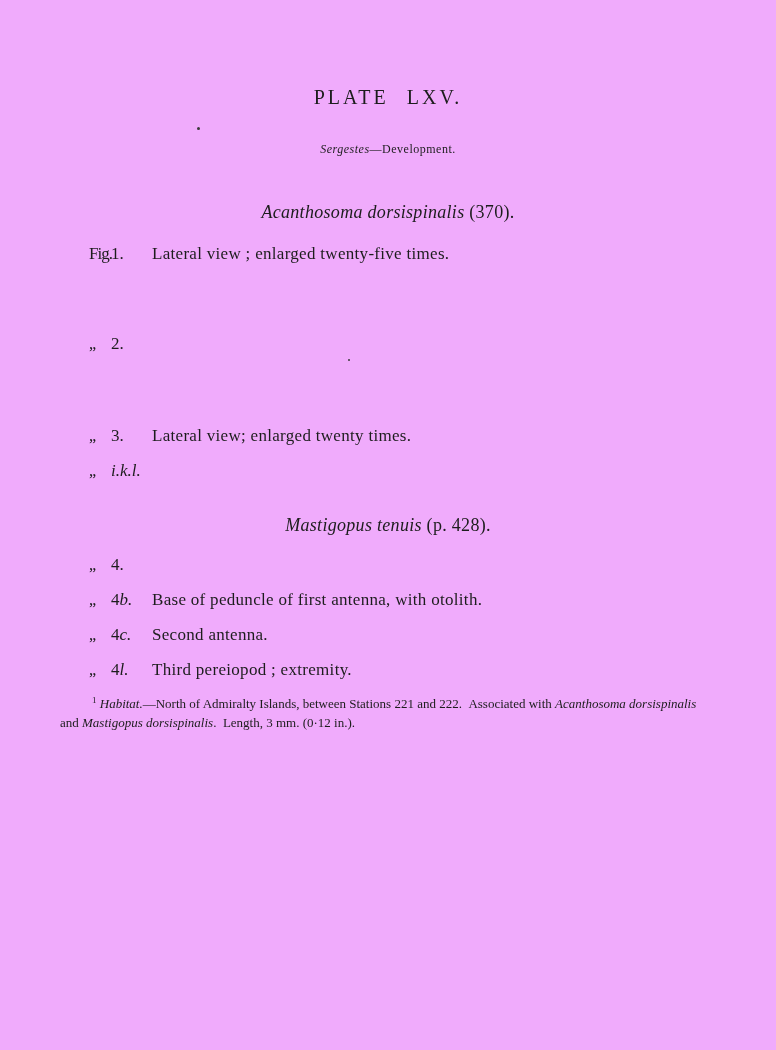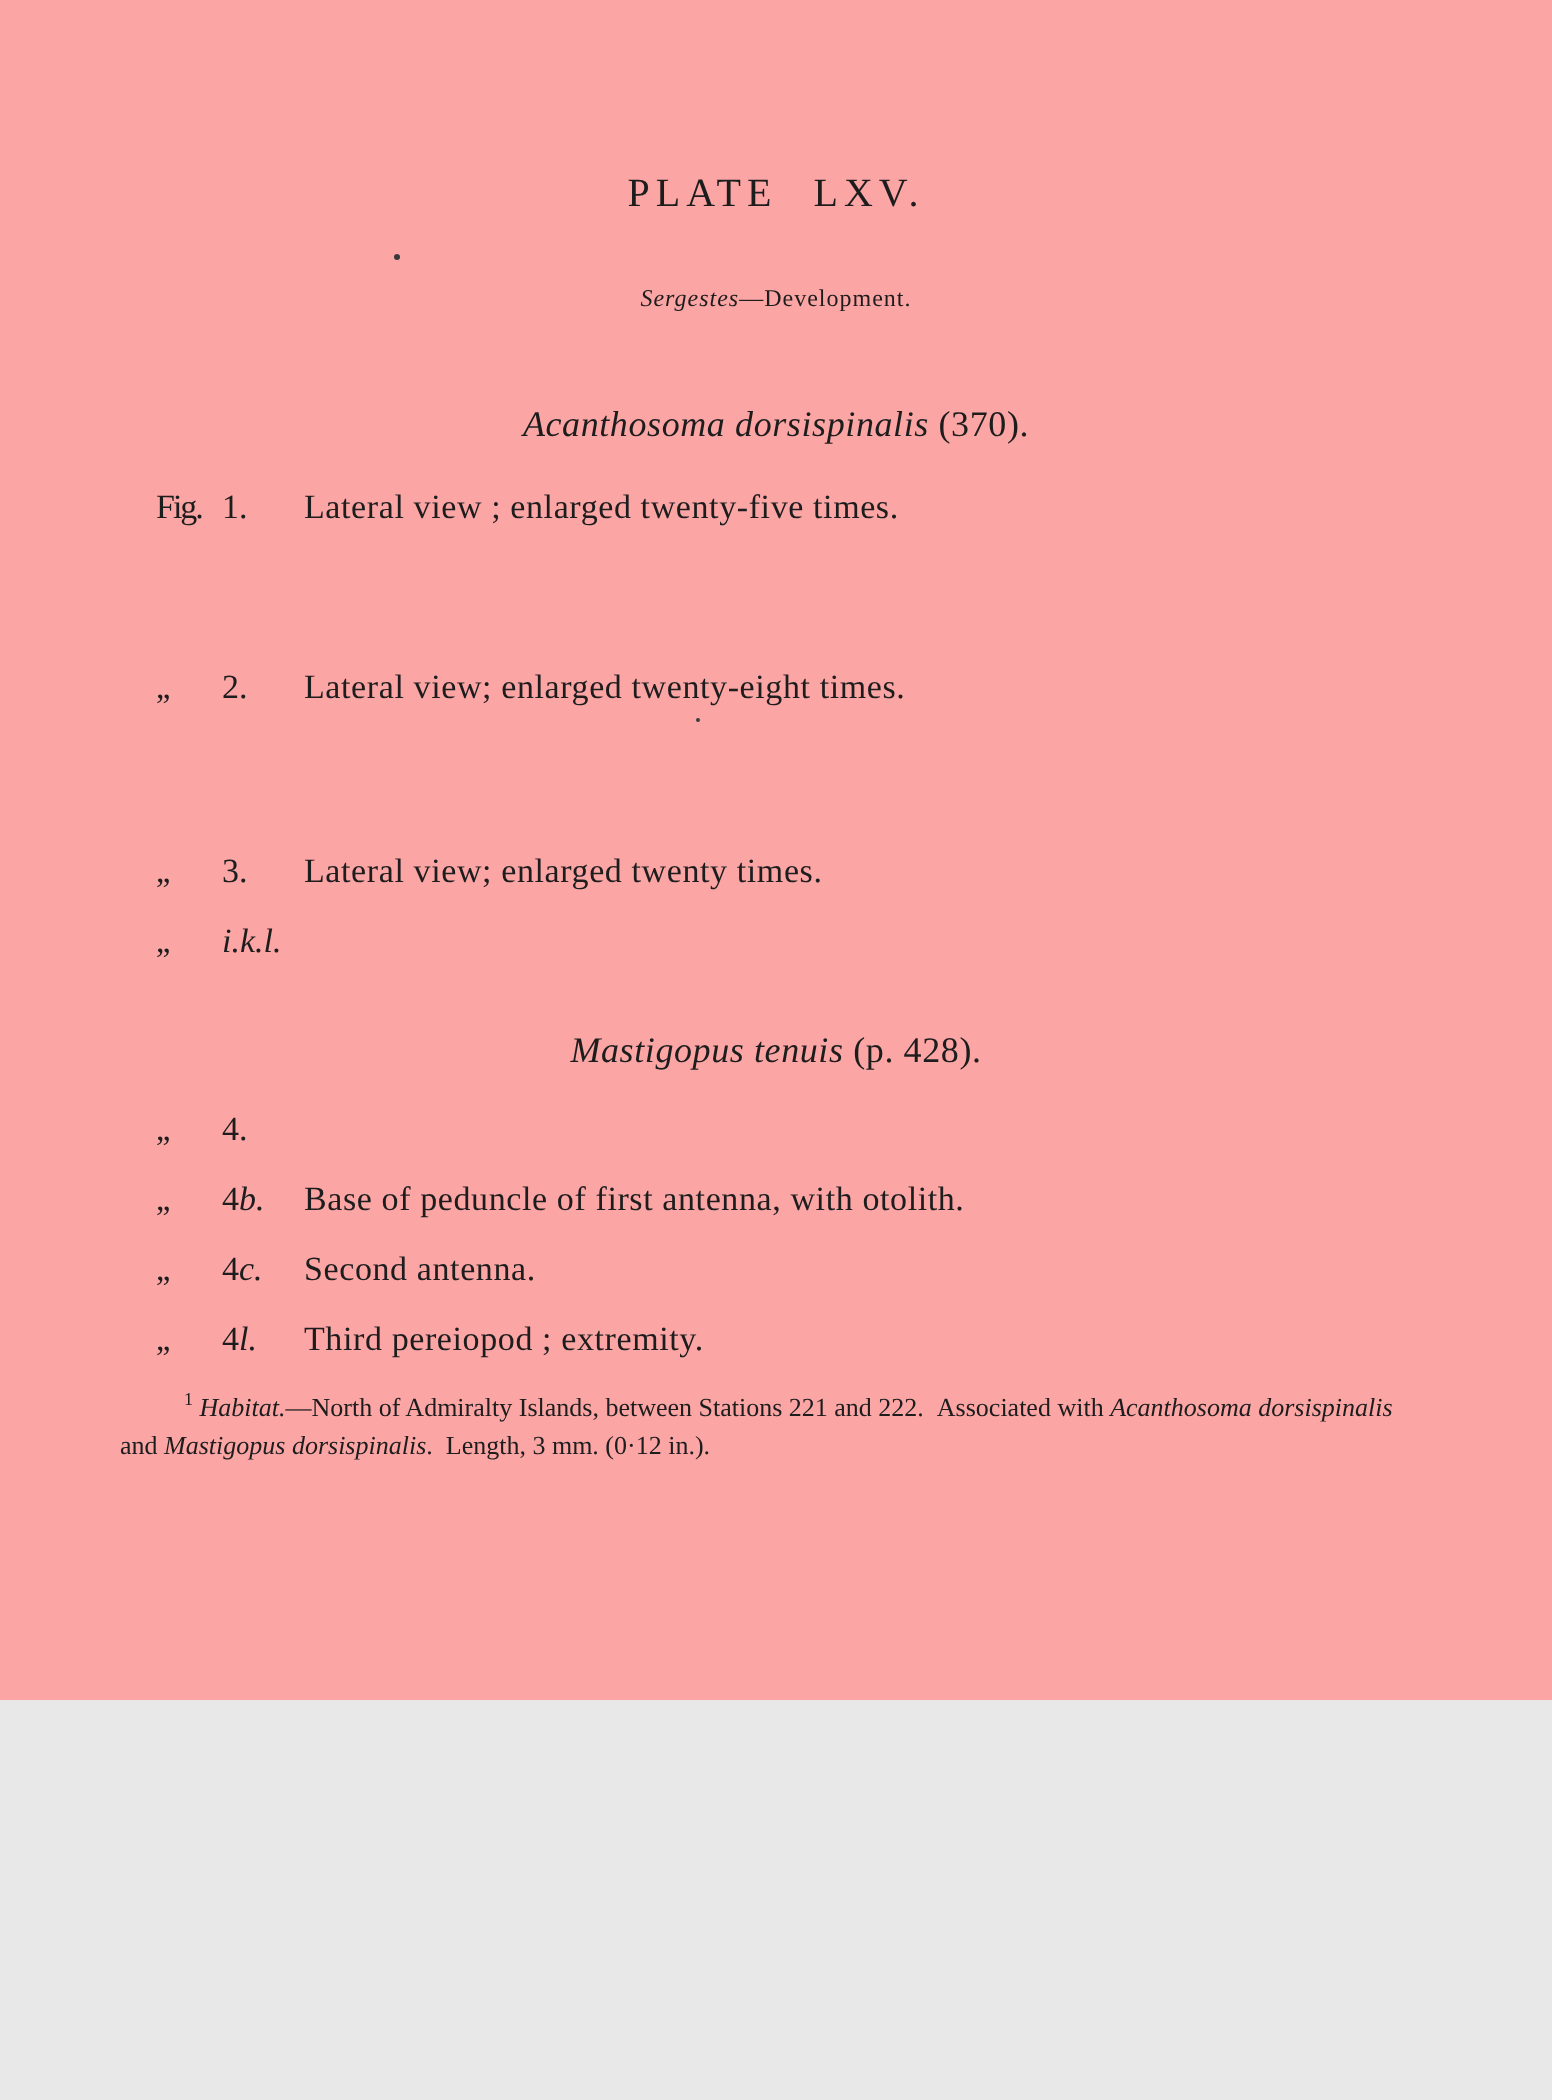--- a/index.html
+++ b/index.html
@@ -1,21 +1,21 @@
 <!DOCTYPE html>
 <html><head>
 <meta charset="utf-8">
 <style>
   html, body { margin: 0; padding: 0; background: #e8e8e8; }
   .page {
     position: relative;
     width: 776px;
-    height: 850px;
+    height: 1050px;
     margin: 0 auto;
-    background: #fca5a5;
+    background: #f0abfc;
     color: #1d1d1d;
     font-family: "Liberation Serif", serif;
     overflow: hidden;
   }
   .abs { position: absolute; }
   .center { left: 0; width: 776px; text-align: center; }
 
   .plate-title {
     top: 86px;
     font-size: 20px;
@@ -40,21 +40,21 @@
   }
   .row {
     position: absolute;
     left: 78px;
     width: 698px;
     height: 20px;
     font-size: 17px;
   }
   .row .mark {
     position: absolute;
-    left: 0;
+    left: 11px;
     letter-spacing: -1px;
   }
   .row .num {
     position: absolute;
     left: 33px;
     width: 44px;
   }
   .row .desc {
     position: absolute;
     left: 74px;
@@ -97,21 +97,20 @@
   <div class="row" style="top:244px">
     <span class="mark">Fig.</span>
     <span class="num"><span>1.</span><i></i></span>
     <span class="desc">Lateral view ; enlarged twenty-five times.</span>
   </div>
 
 
   <div class="row" style="top:334px">
     <span class="mark">,,</span>
     <span class="num"><span>2.</span><i></i></span>
-    <span class="desc">Lateral view; enlarged twenty-eight times.</span>
   </div>
 
 
   <div class="row" style="top:426px">
     <span class="mark">,,</span>
     <span class="num"><span>3.</span><i></i></span>
     <span class="desc">Lateral view; enlarged twenty times.</span>
   </div>
 
   <div class="row row-ikl" style="top:461px">

